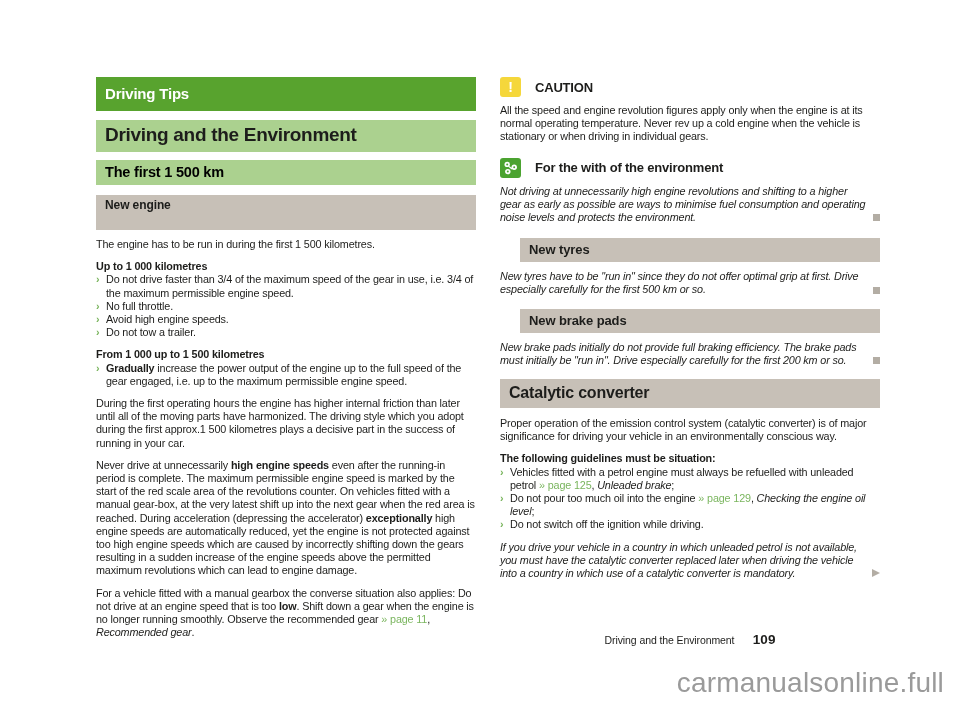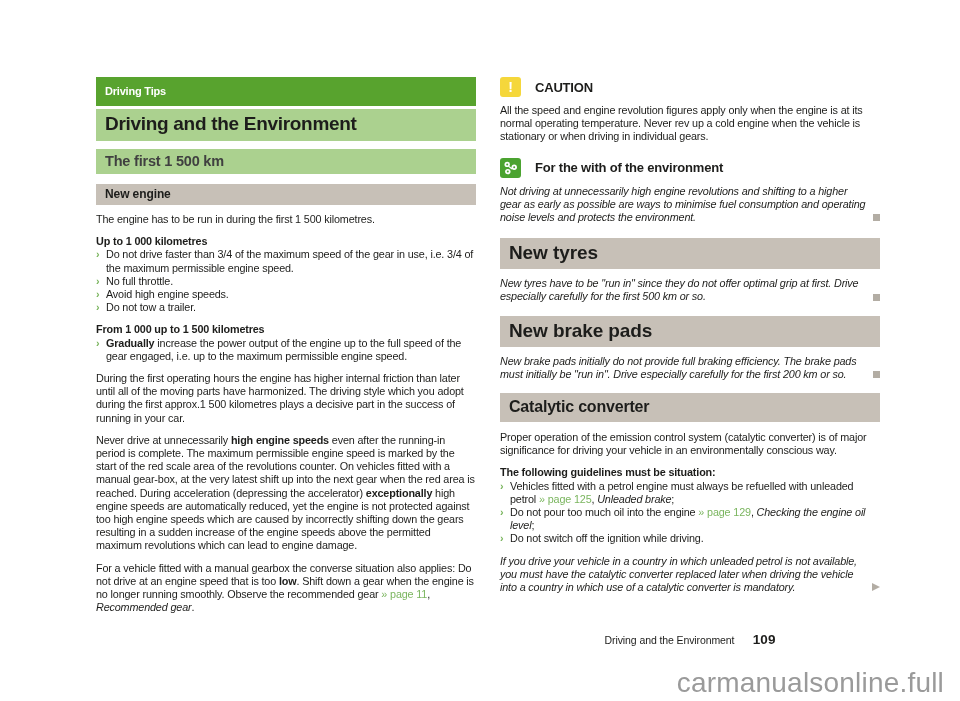--- a/index.html
+++ b/index.html
@@ -14,43 +14,43 @@
   .page { position: relative; width: 960px; height: 701px; }
 
   .col { position: absolute; top: 77px; width: 380px; }
   .col-left  { left: 96px; }
   .col-right { left: 500px; }
 
   
   .bar { display: block; }
   .bar-chapter {
     background: #58a32e; color: #ffffff;
-    font-size: 11px; font-weight: bold;
-    padding: 8px 20px 9px 9px; margin-bottom: 3px;
+    font-size: 15px; font-weight: bold;
+    padding: 8px 20px 9px 9px; margin-bottom: 9px;
     letter-spacing: -0.2px;
   }
   .bar-section {
     background: #abd18f; color: #1d1d1b;
     font-size: 19px; font-weight: bold;
     padding: 4px 8px 6px 9px; margin-bottom: 8px;
     letter-spacing: -0.3px;
   }
   .bar-subsection {
-    background: #abd18f; color: #404040;
+    background: #abd18f; color: #000000;
     font-size: 14.5px; font-weight: bold;
     padding: 4px 8px 5px 9px; margin-bottom: 10px;
     letter-spacing: -0.2px;
   }
   .bar-topic {
     background: #c7c0b7; color: #1d1d1b;
     font-size: 12px; font-weight: bold;
-    padding: 3px 8px 4px 9px; margin-bottom: 8px;
+    padding: 3px 8px 18px 9px; margin-bottom: 8px;
     letter-spacing: -0.1px;
   }
-  .bar-topic-r  { font-size: 19px; padding: 4px 8px 5px 9px; margin-top: 12px; }
+  .bar-topic-r  { font-size: 13px; padding: 4px 8px 5px 9px; margin-top: 12px; margin-left: 20px; }
   .bar-topic-xl { font-size: 16px; padding: 5px 8px 6px 9px; margin-top: 12px; margin-bottom: 9px; letter-spacing: -0.2px; }
 
   
   .txt, .bitem, .subhead {
     font-size: 10.8px; line-height: 13.2px; letter-spacing: -0.15px;
   }
   p.txt { margin: 0 0 9px 0; }
   .subhead { font-weight: bold; }
   .blist { margin: 0 0 9px 0; }
   .bitem { position: relative; padding-left: 10px; }

